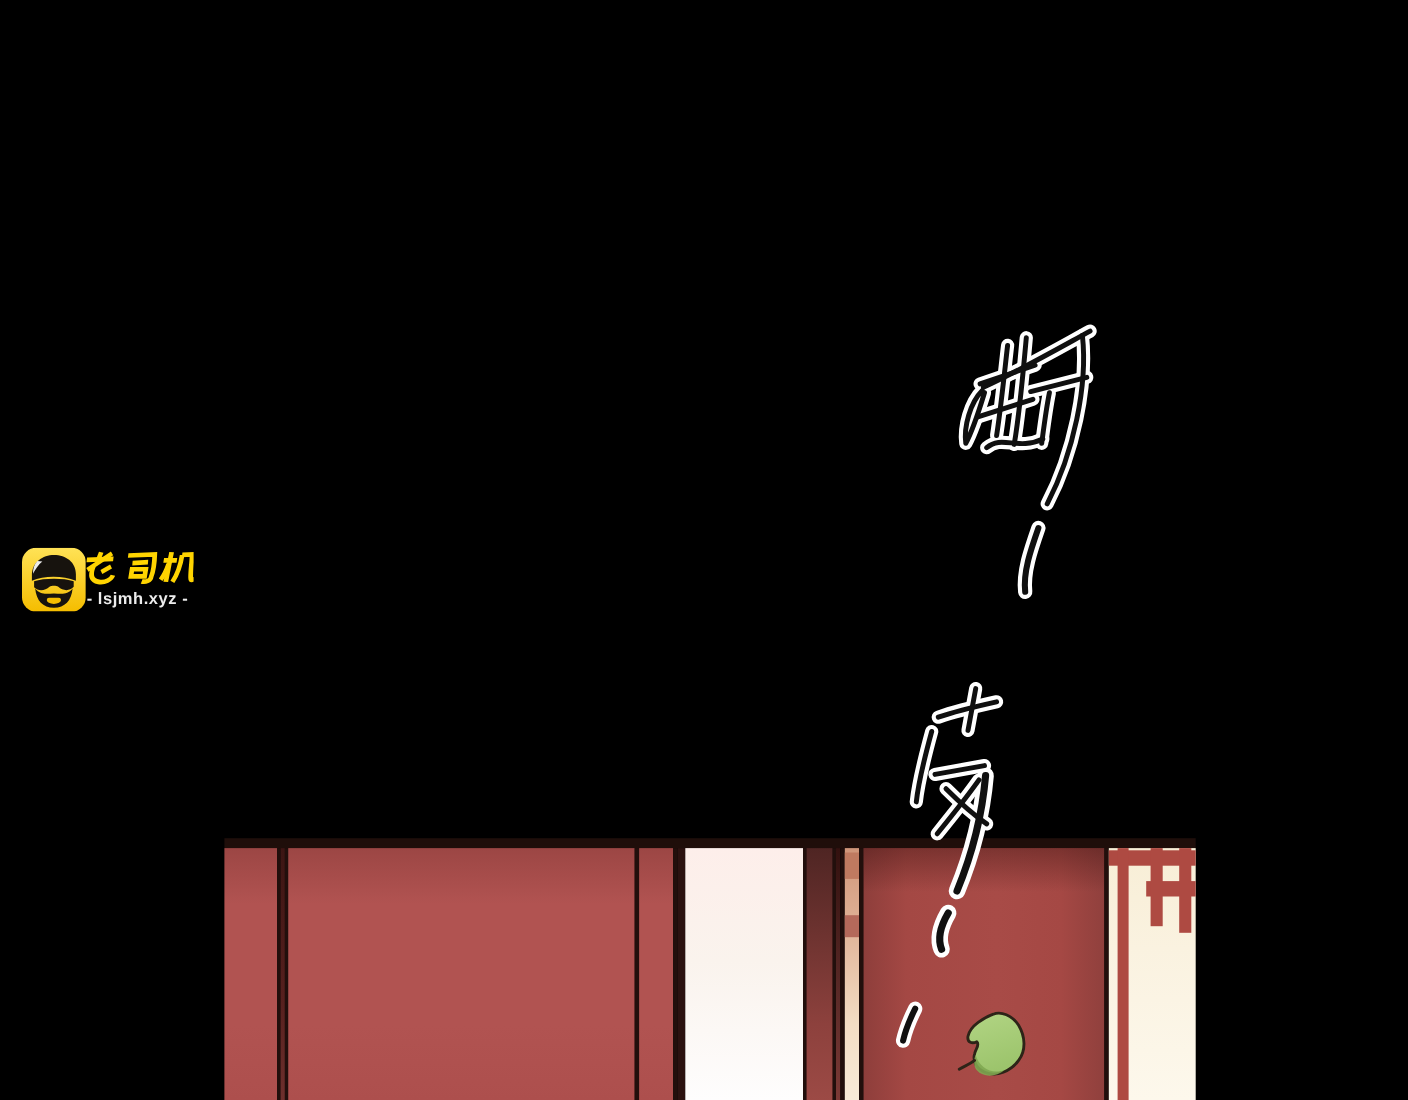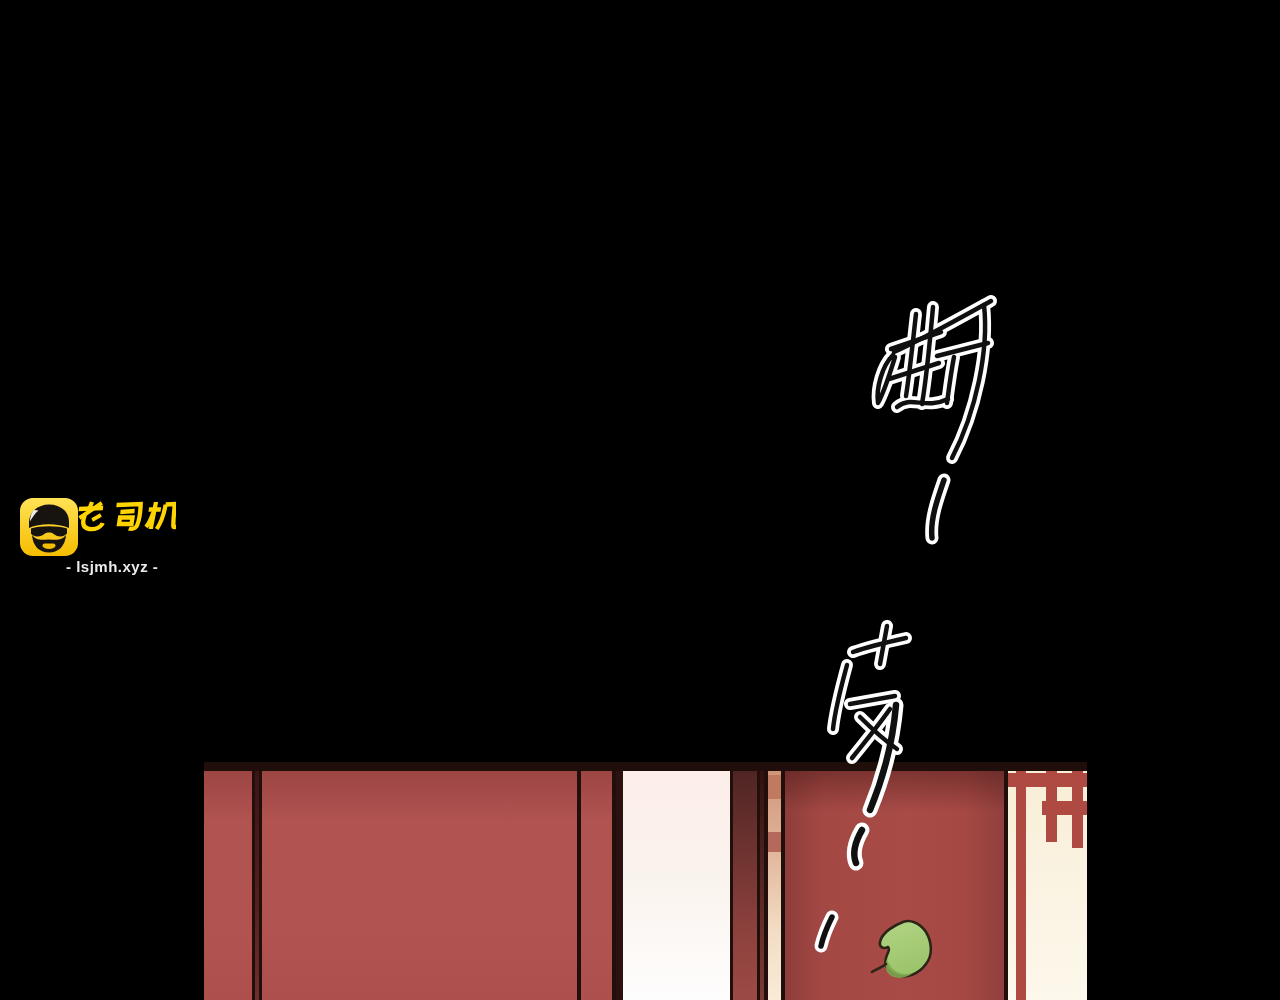--- a/index.html
+++ b/index.html
@@ -5,22 +5,22 @@
   html,body{margin:0;padding:0;background:#000;}
   .stage{position:relative;width:1280px;height:1000px;background:var(--pg-background,#000);
          overflow:hidden;font-family:"Liberation Sans",sans-serif;}
 
   
   .watermark{position:absolute;left:0;top:0;}
   .wm-icon{position:absolute;left:20px;top:498px;width:58px;height:58px;}
   .wm-brand{position:absolute;left:76px;top:499px;width:100px;height:37px;}
   .wm-brand path{fill:none;stroke:var(--wm-brand_yellow);stroke-width:4.3;
                  stroke-linecap:butt;stroke-linejoin:miter;}
-  .wm-site{position:absolute;left:66px;top:536px;width:118px;
-           font-size:15px;font-weight:bold;color:var(--wm-site_gray);letter-spacing:.5px;margin-top:22px;}
+  .wm-site{position:absolute;left:66px;top:536px;width:118px;text-align:center;
+           font-size:15px;font-weight:bold;color:var(--wm-site_gray);letter-spacing:.5px;}
 
   
   .panel{position:absolute;left:204px;top:762px;width:883px;height:238px;}
   .panel *{position:absolute;}
   .top-border{left:0;top:0;width:883px;height:9px;background:var(--pn-top_border);}
   .seg{top:9px;height:229px;}
   .wall{background:linear-gradient(180deg,var(--pn-wall_red_top) 0%,var(--pn-wall_red) 22%,
         var(--pn-wall_red) 70%,#ad4f4d 100%);}
   .wall-a{left:0;width:48px;}
   .wall-b{left:58px;width:315px;}

